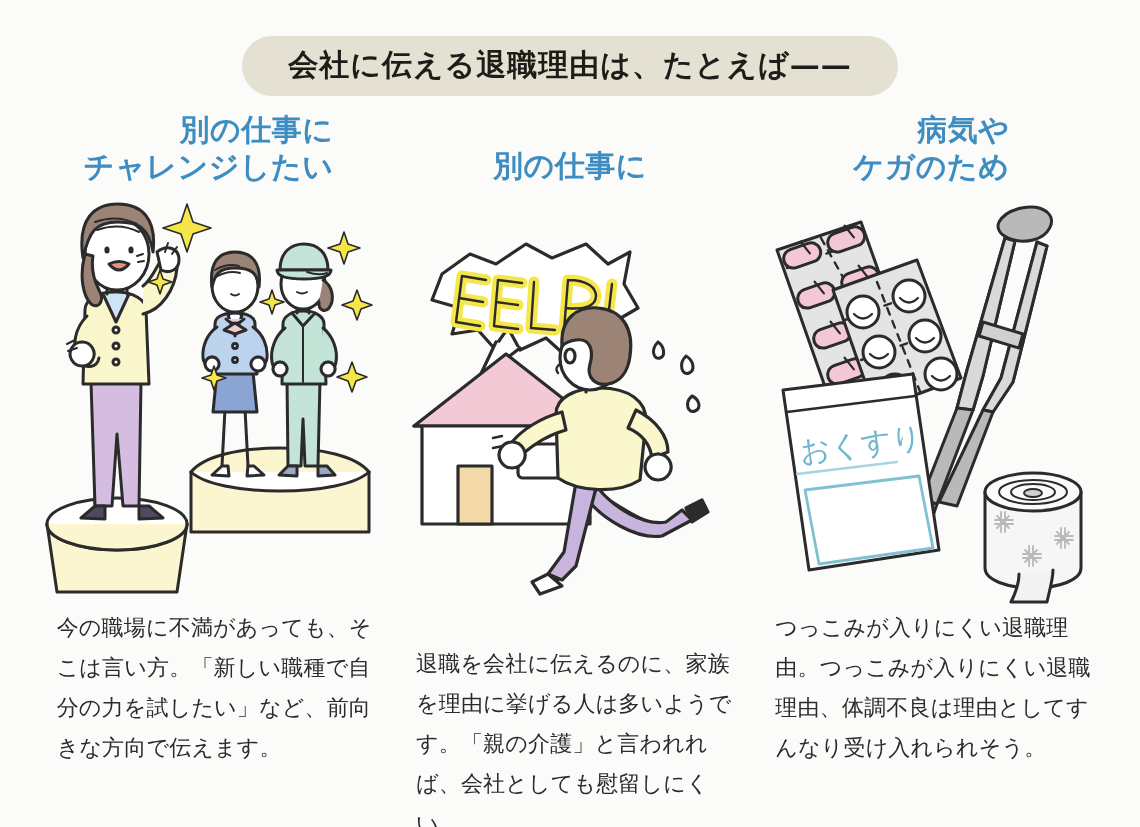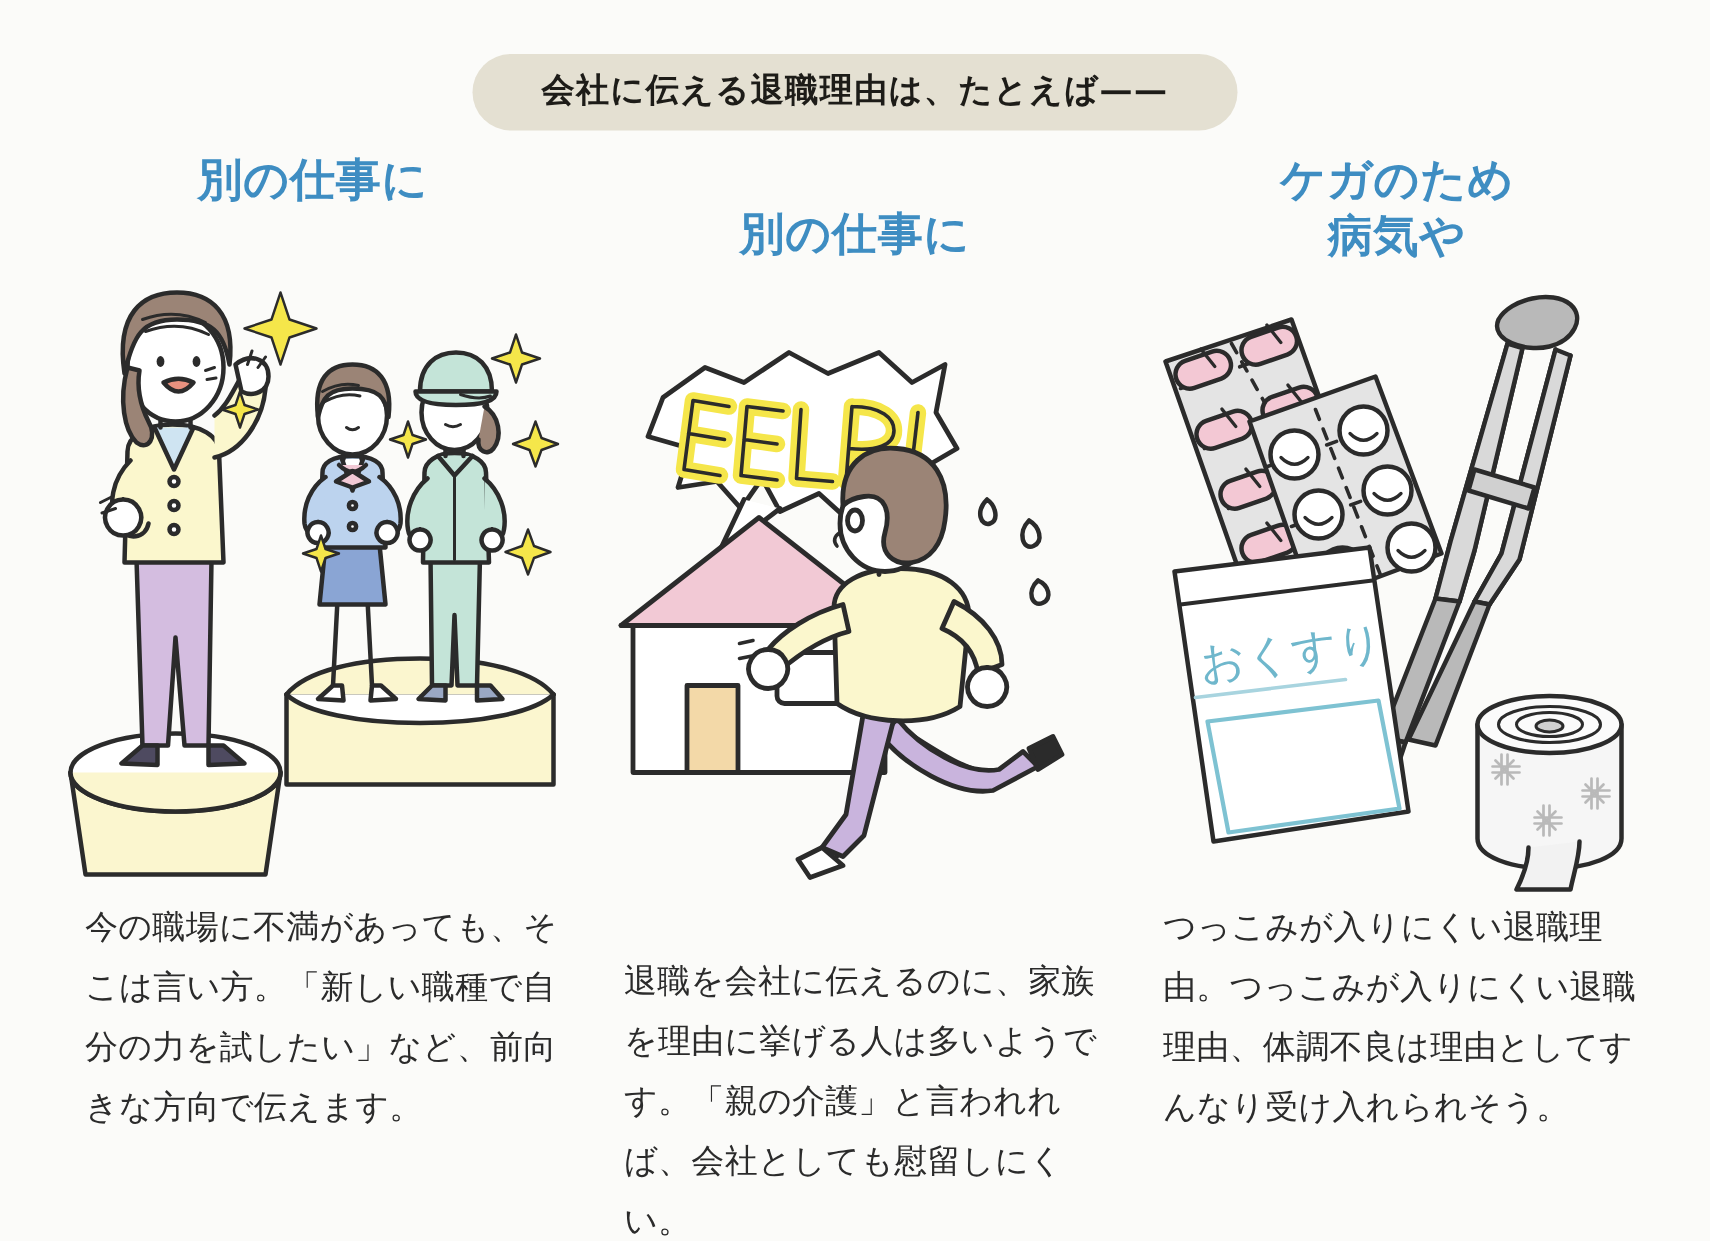--- a/index.html
+++ b/index.html
@@ -25,21 +25,21 @@
     box-sizing: border-box;
   }
   .title-pill {
     background: #e4e0d2;
     border-radius: 36px;
     padding: 12px 46px 15px 46px;
     display: inline-block;
   }
   .title-text {
     font-family: "DejaVu Serif", "Liberation Serif", serif;
-    font-size: 22px;
+    font-size: 30px;
     font-weight: 700;
     color: #1d1c18;
     letter-spacing: 1px;
     line-height: 1.1;
     white-space: nowrap;
   }
 
   
   .columns {
     display: flex;
@@ -53,21 +53,21 @@
     display: flex;
     flex-direction: column;
     align-items: center;
     position: relative;
   }
   .col-head {
     color: #3e8dc2;
     font-size: 30px;
     font-weight: 700;
     line-height: 1.22;
-    text-align: center;
+    text-align: right;
     letter-spacing: 0.5px;
     font-family: "DejaVu Sans", "Liberation Sans", sans-serif;
     min-height: 80px;
     display: flex;
     flex-direction: column;
     justify-content: flex-start;
   }
   .col-head.single { padding-top: 36px; }
   .col-head.single-b { padding-top: 0px; }
 
@@ -102,20 +102,21 @@
   <div class="title-pill">
     <div class="title-text">会社に伝える退職理由は、たとえば——</div>
   </div>
 </div>
 
 <div class="columns">
 
   <div class="col col1">
     <div class="col-head">
       <span>別の仕事に</span>
+      <span>チャレンジしたい</span>
     </div>
 
     <div class="art">
       <svg viewBox="0 0 340 408" width="340" height="408" aria-hidden="true">
         <g stroke="#2b2b2b" stroke-width="3" stroke-linecap="round" stroke-linejoin="round" fill="none">
 
           <g>
             <path d="M152 278 L330 278 L330 338 L152 338 Z" fill="#fbf6cf"></path>
             <path d="M152 278 C165 262 200 254 241 254 C282 254 317 262 330 278" fill="#fbf6cf"></path>
             <path d="M152 278 C165 290 200 297 241 297 C282 297 317 290 330 278" fill="#ffffff"></path>
@@ -333,22 +334,22 @@
           </g>
         </g>
       </svg>
     </div>
 
     <div class="caption">退職を会社に伝えるのに、家族を理由に挙げる人は多いようです。「親の介護」と言われれば、会社としても慰留しにくい。</div>
   </div>
 
   <div class="col col3">
     <div class="col-head single-b">
+      <span>病気や</span>
       <span>ケガのため</span>
-      <span>病気や</span>
     </div>
 
     <div class="art">
       <svg viewBox="0 0 340 408" width="340" height="408" aria-hidden="true">
         <g stroke="#2b2b2b" stroke-width="3" stroke-linecap="round" stroke-linejoin="round" fill="none">
 
           <g>
 
             <path d="M238 28 C246 14 274 8 286 18 C296 27 288 42 272 46 C256 50 232 42 238 28 Z" fill="#b9b9b9"></path>
 

